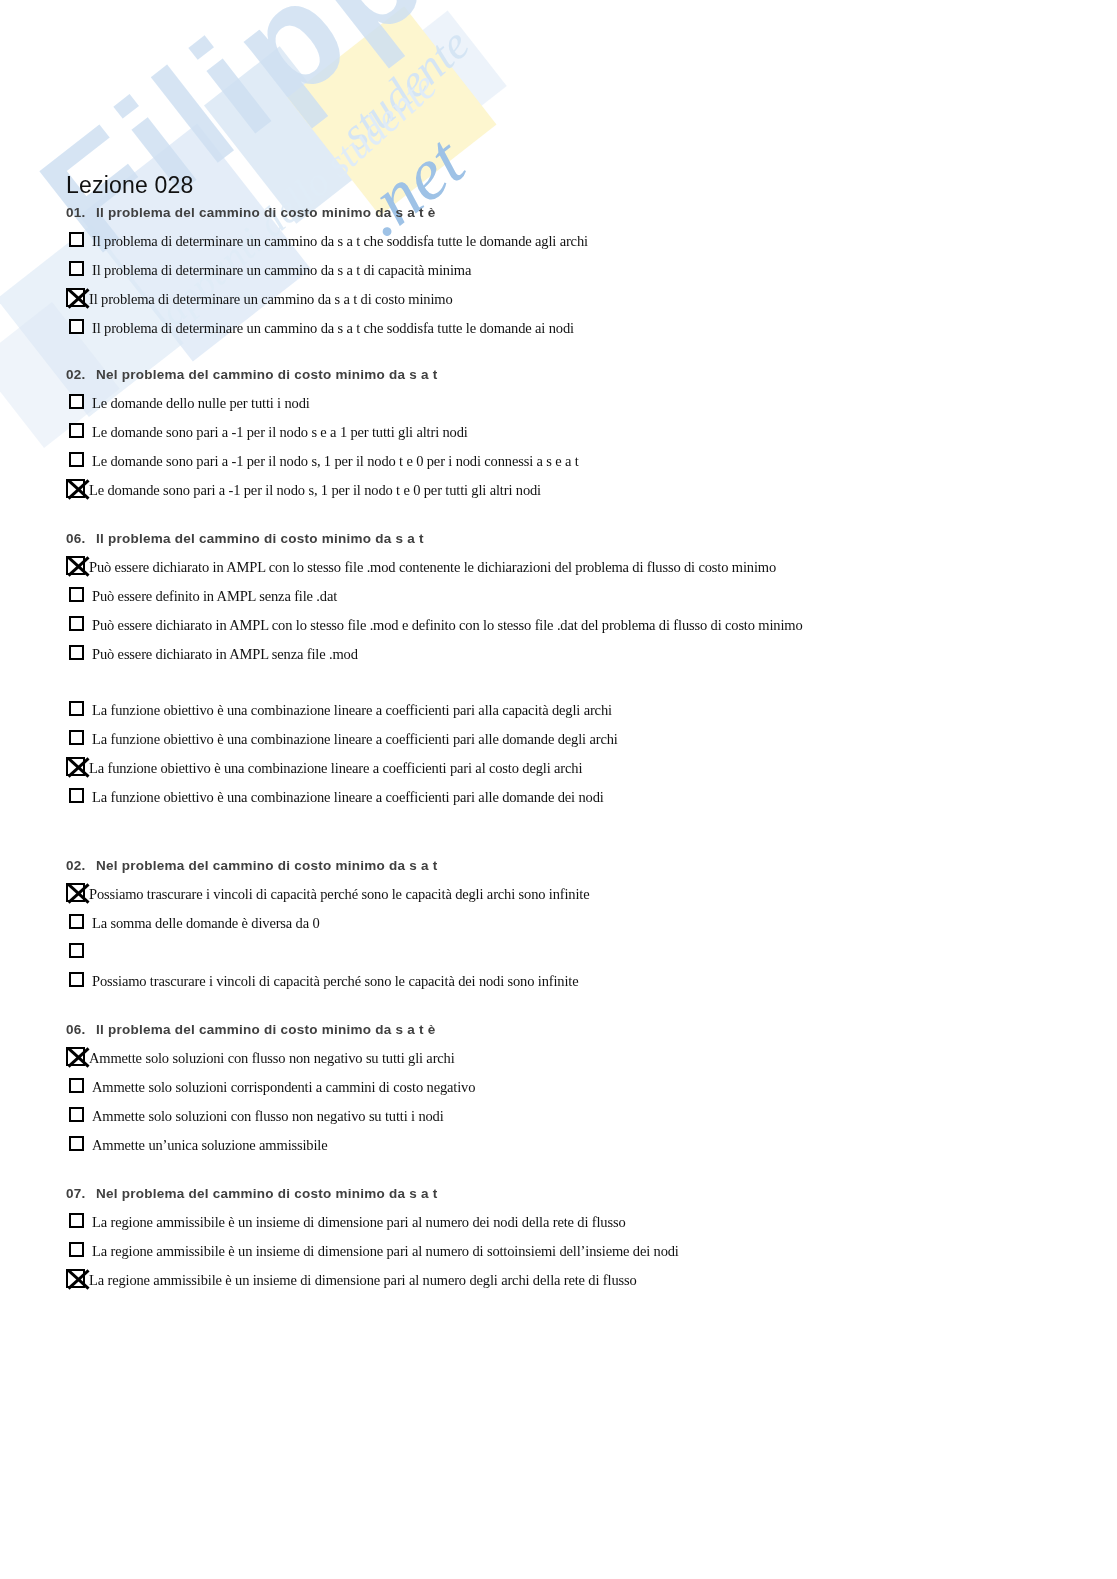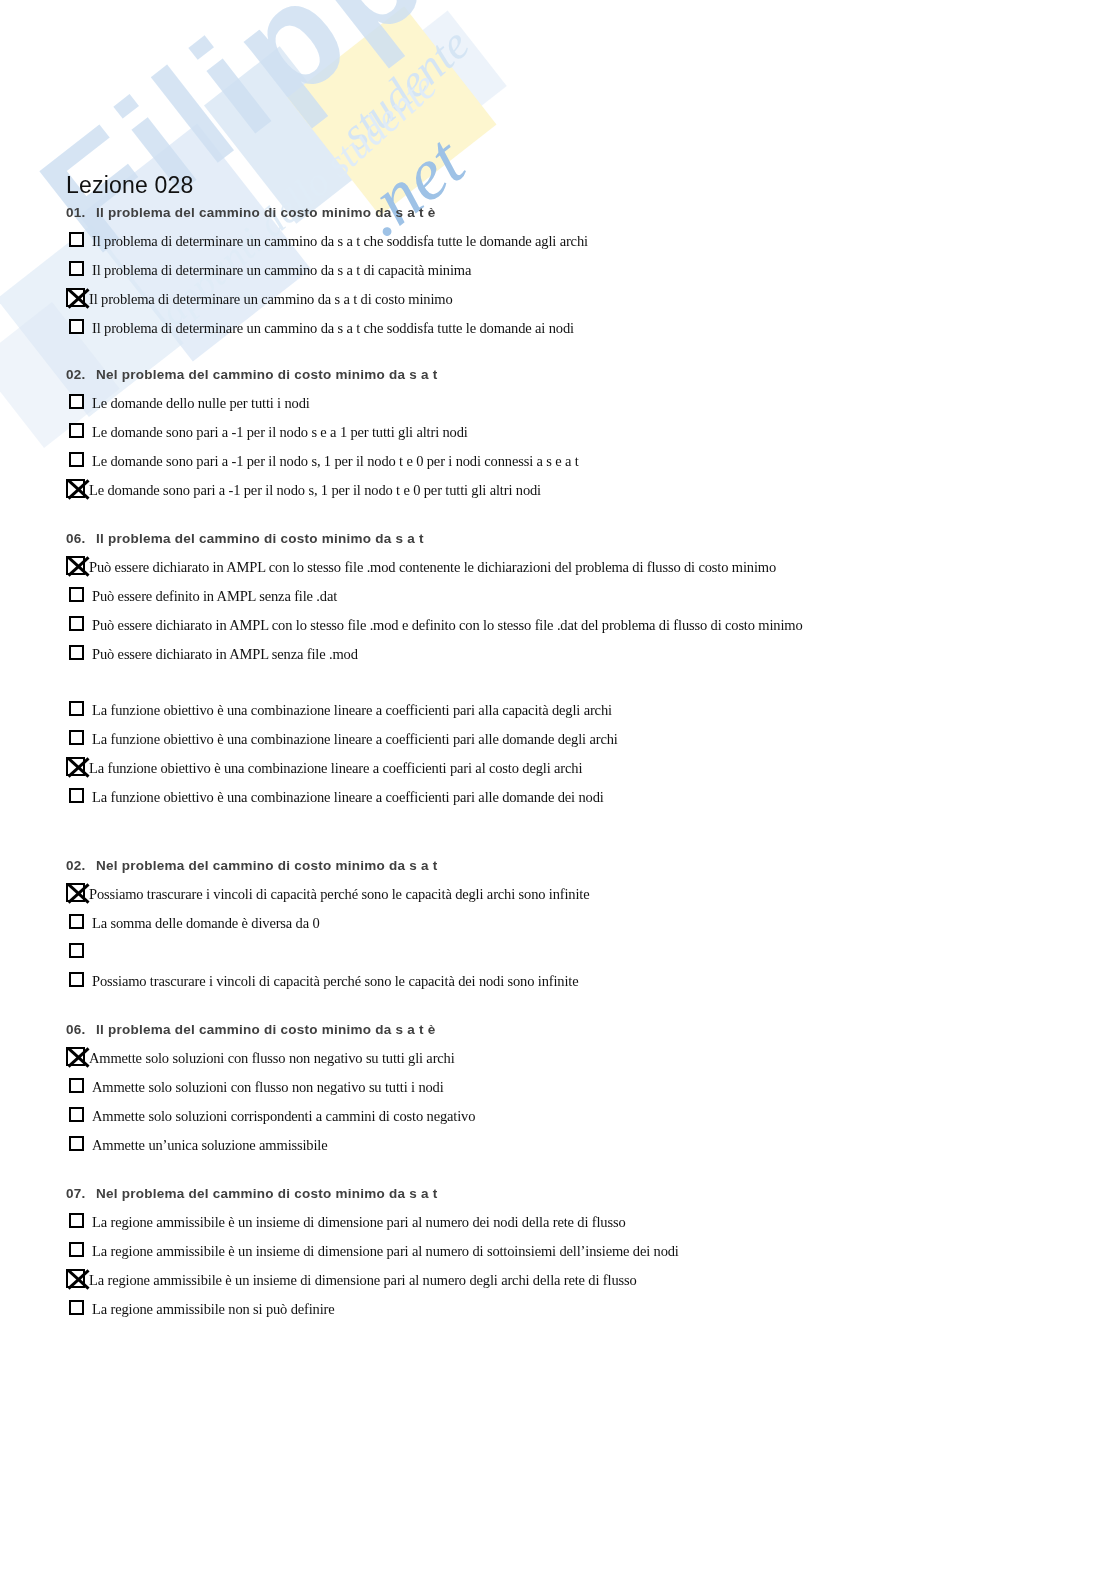--- a/index.html
+++ b/index.html
@@ -228,26 +228,25 @@
       <div class="question-block" style="top: 858px;">
         <div class="q-heading"><span class="q-num">02.</span><span>Nel problema del cammino di costo minimo da s a t</span></div>
         <div class="option-row checked"><span class="checkbox checked"></span><span class="option-text">Possiamo trascurare i vincoli di capacità perché sono le capacità degli archi sono infinite</span></div>
         <div class="option-row"><span class="checkbox"></span><span class="option-text">La somma delle domande è diversa da 0</span></div>
         <div class="option-row"><span class="checkbox"></span></div>
         <div class="option-row"><span class="checkbox"></span><span class="option-text">Possiamo trascurare i vincoli di capacità perché sono le capacità dei nodi sono infinite</span></div>
       </div>
       <div class="question-block" style="top: 1022px;">
         <div class="q-heading"><span class="q-num">06.</span><span>Il problema del cammino di costo minimo da s a t è</span></div>
         <div class="option-row checked"><span class="checkbox checked"></span><span class="option-text">Ammette solo soluzioni con flusso non negativo su tutti gli archi</span></div>
+        <div class="option-row"><span class="checkbox"></span><span class="option-text">Ammette solo soluzioni corrispondenti a cammini di costo negativo</span></div>
         <div class="option-row"><span class="checkbox"></span><span class="option-text">Ammette solo soluzioni con flusso non negativo su tutti i nodi</span></div>
-        <div class="option-row"><span class="checkbox"></span><span class="option-text">Ammette solo soluzioni corrispondenti a cammini di costo negativo</span></div>
         <div class="option-row"><span class="checkbox"></span><span class="option-text">Ammette un’unica soluzione ammissibile</span></div>
       </div>
       <div class="question-block" style="top: 1186px;">
         <div class="q-heading"><span class="q-num">07.</span><span>Nel problema del cammino di costo minimo da s a t</span></div>
         <div class="option-row"><span class="checkbox"></span><span class="option-text">La regione ammissibile è un insieme di dimensione pari al numero dei nodi della rete di flusso</span></div>
         <div class="option-row"><span class="checkbox"></span><span class="option-text">La regione ammissibile è un insieme di dimensione pari al numero di sottoinsiemi dell’insieme dei nodi</span></div>
         <div class="option-row checked"><span class="checkbox checked"></span><span class="option-text">La regione ammissibile è un insieme di dimensione pari al numero degli archi della rete di flusso</span></div>
-        <div class="option-row"><span class="checkbox"></span><span class="option-text">La regione ammissibile non si può definire</span></div>
       </div>
     </div>
 
 </div>
 
 </body></html>

